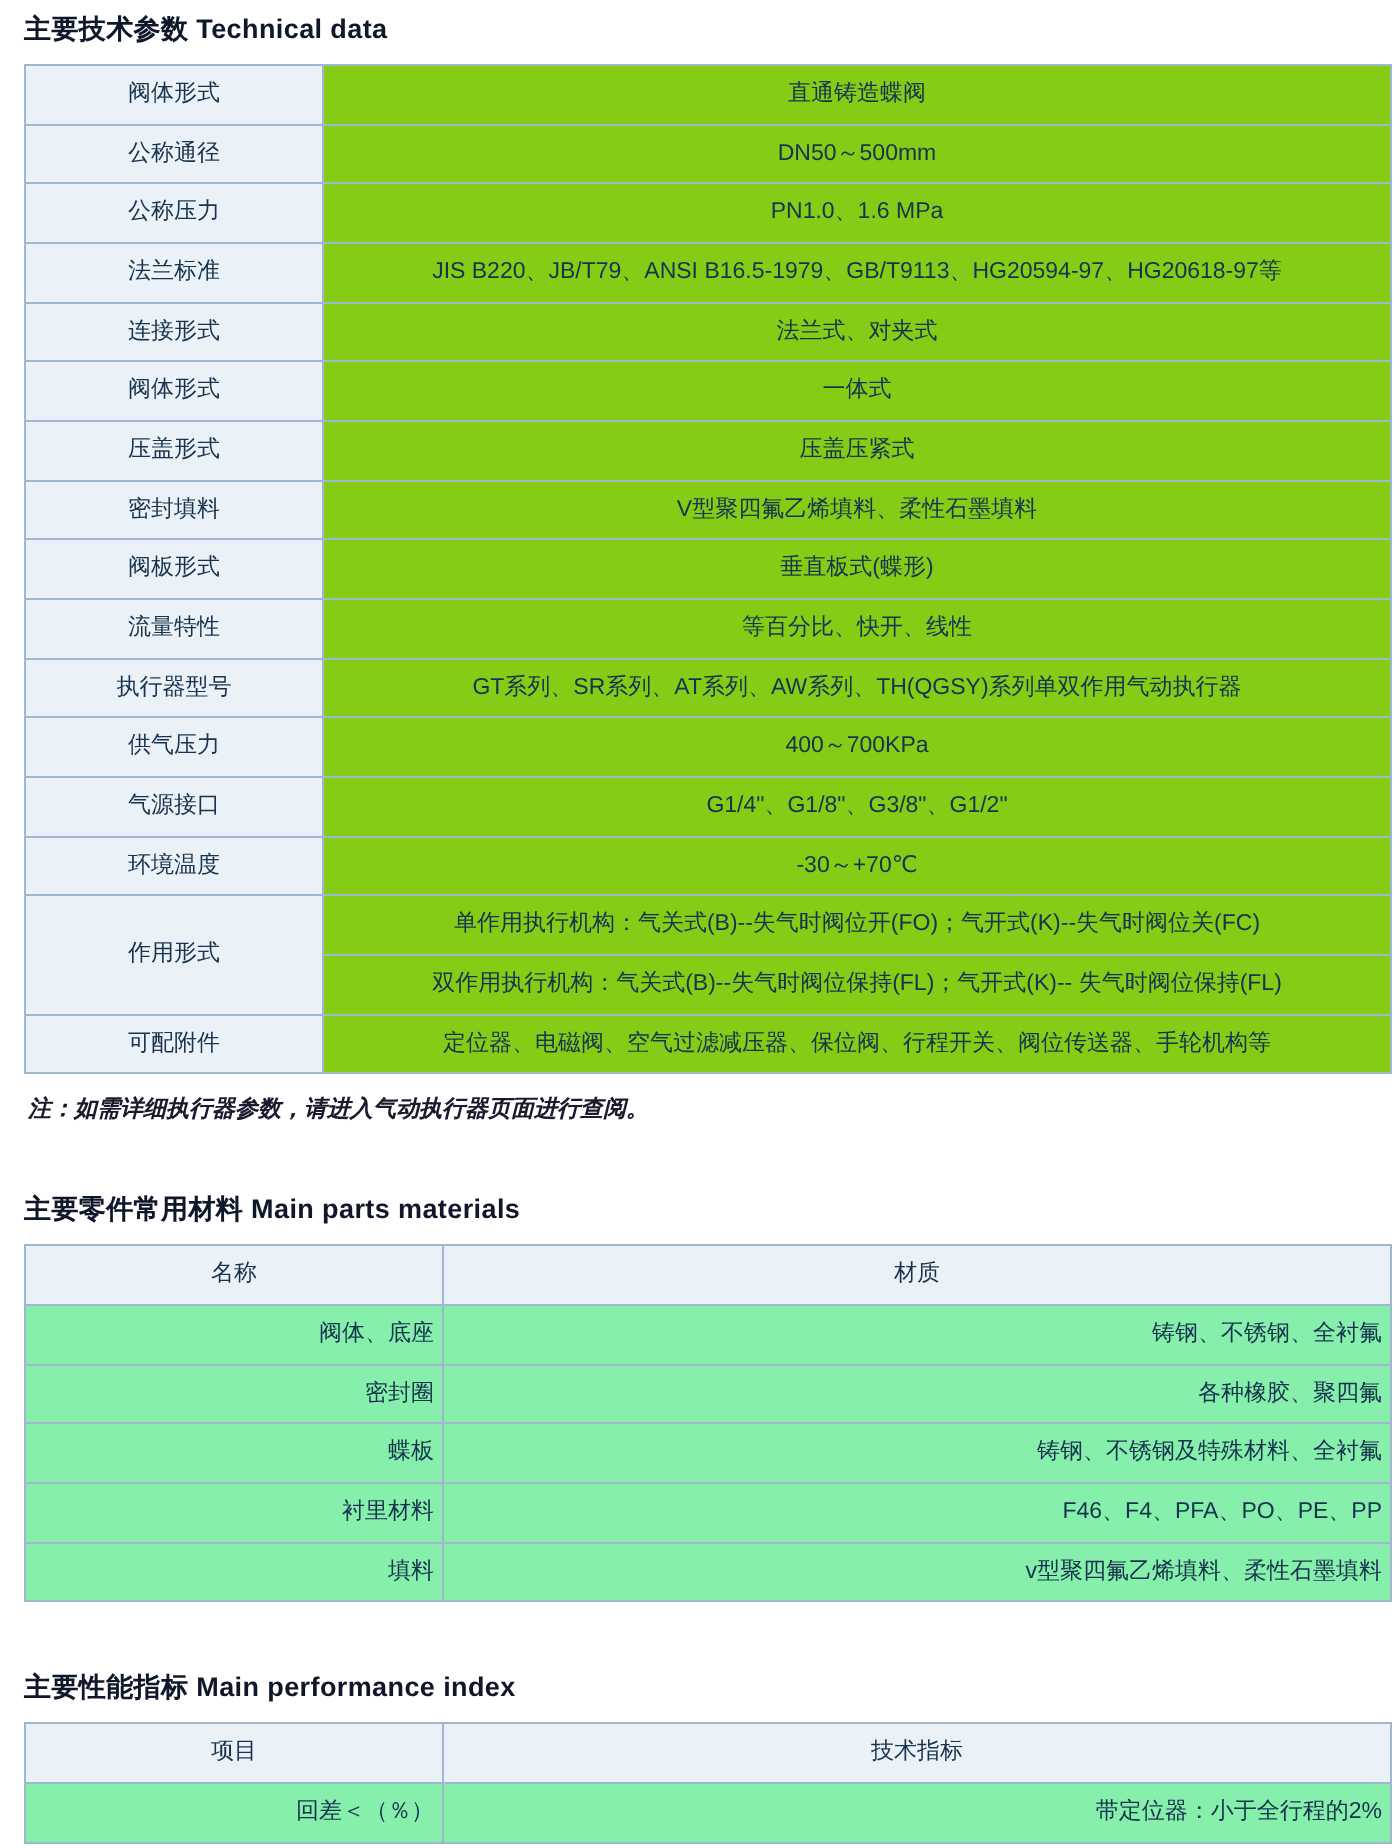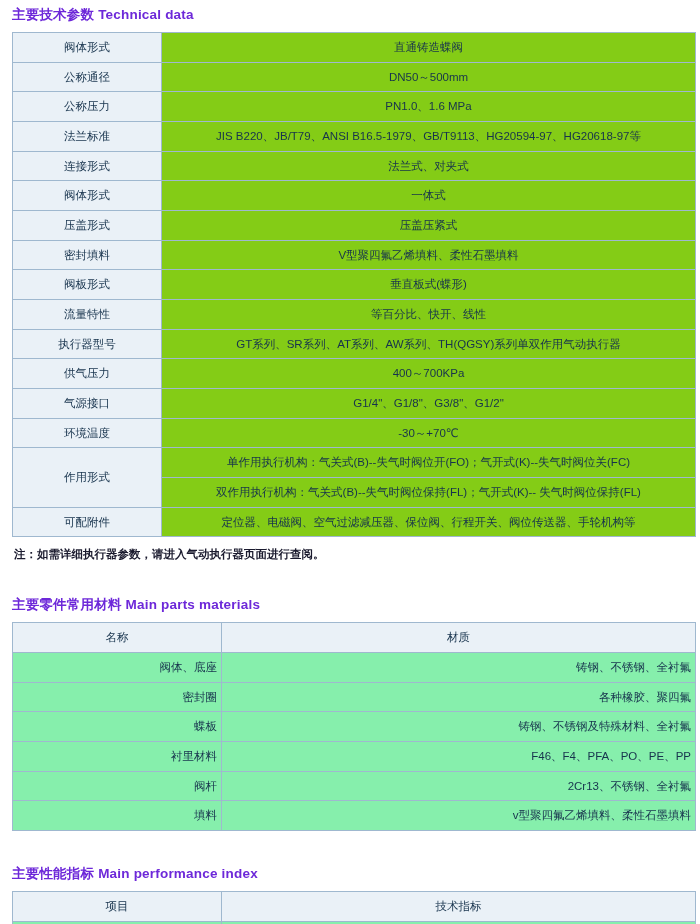--- a/index.html
+++ b/index.html
@@ -14,21 +14,21 @@
     font-size: 12px;
   }
   .page {
     width: 700px;
     box-sizing: border-box;
     padding: 0 8px;
   }
   .section-title {
     font-size: 13.5px;
     font-weight: bold;
-    color: #6d28d9;
+    color: #0f172a;
     margin: 0 0 8px 4px;
     letter-spacing: 0.2px;
   }
   .section-title.first { padding-top: 6px; }
   table.spec {
     width: 684px;
     border-collapse: collapse;
     table-layout: fixed;
     margin-left: 4px;
   }
@@ -58,20 +58,21 @@
   }
   table.spec td.sub {
     background: #86efac;
     text-align: right;
   }
   .note {
     margin: 10px 0 0 6px;
     font-size: 11.5px;
     color: #1a1a2e;
     font-weight: bold;
+    font-style: italic;
   }
   .gap-lg { height: 34px; }
   .mat-name { width: 200px; }
   .perf-name { width: 200px; }
 </style>
 </head>
 <body>
 
 <div class="page">
 
@@ -173,24 +174,20 @@
       </tr>
       <tr>
         <td class="sub">蝶板</td>
         <td class="sub">铸钢、不锈钢及特殊材料、全衬氟</td>
       </tr>
       <tr>
         <td class="sub">衬里材料</td>
         <td class="sub">F46、F4、PFA、PO、PE、PP</td>
       </tr>
       <tr>
-        <td class="sub">阀杆</td>
-        <td class="sub">2Cr13、不锈钢、全衬氟</td>
-      </tr>
-      <tr>
         <td class="sub">填料</td>
         <td class="sub">v型聚四氟乙烯填料、柔性石墨填料</td>
       </tr>
     </tbody>
   </table>
 
   <div class="gap-lg"></div>
 
   <h2 class="section-title">主要性能指标 Main performance index</h2>
 

